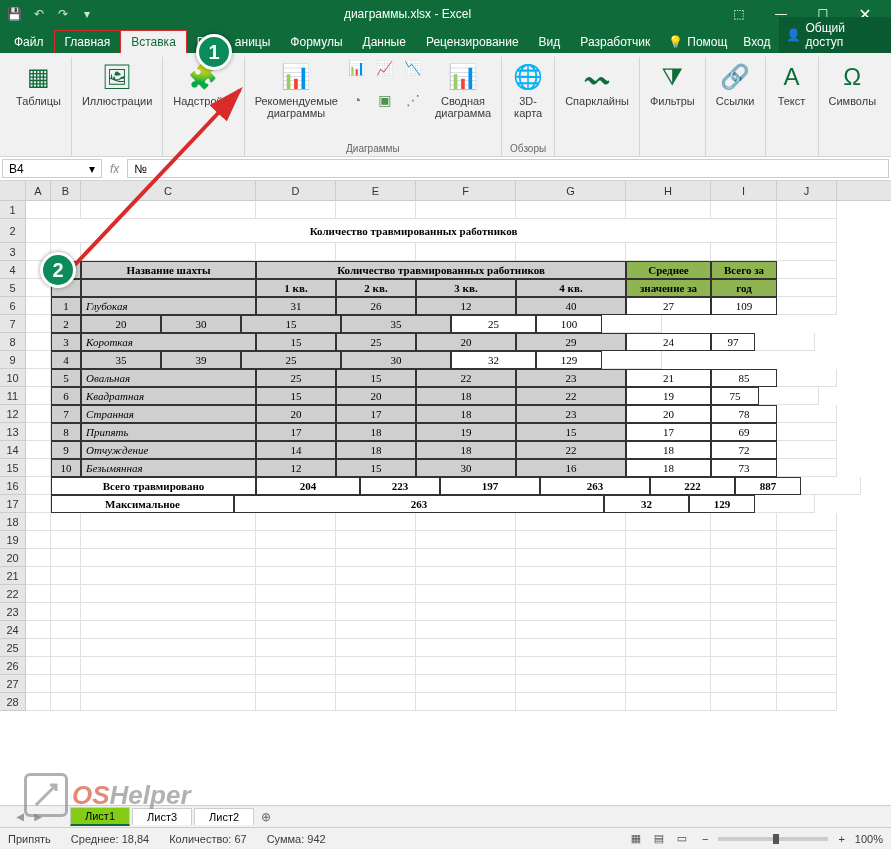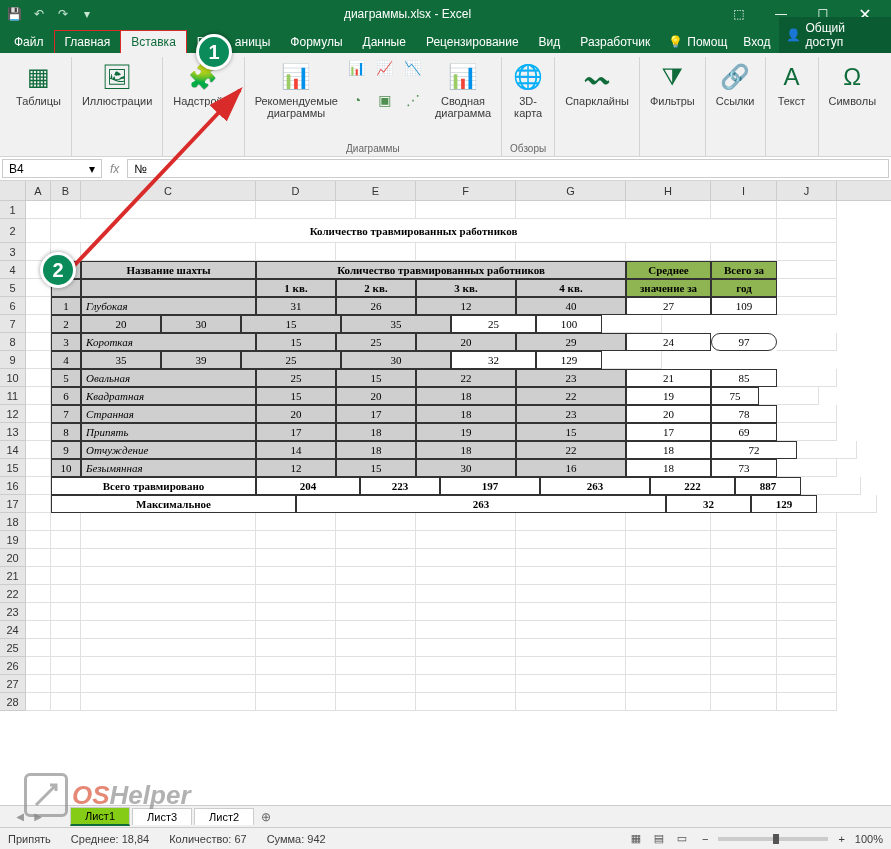--- a/index.html
+++ b/index.html
@@ -342,21 +342,21 @@
       </div>
       <div class="datarow ">
         <div class="c " style="width: 25px;"></div>
         <div class="c sel bord center book" style="width: 30px;">3</div>
         <div class="c sel bord italic" style="width: 175px;">Короткая</div>
         <div class="c sel bord center book" style="width: 80px;">15</div>
         <div class="c sel bord center book" style="width: 80px;">25</div>
         <div class="c sel bord center book" style="width: 100px;">20</div>
         <div class="c sel bord center book" style="width: 110px;">29</div>
         <div class="c bord center book" style="width: 85px;">24</div>
-        <div class="c bord center book" style="width: 66px; border-radius: 9px;">97</div>
+        <div class="c bord center book" style="width: 44px;">97</div>
         <div class="c " style="width: 60px;"></div>
       </div>
       <div class="datarow ">
         <div class="c " style="width: 25px;"></div>
         <div class="c sel bord center book" style="width: 30px;">4</div>
         <div class="c sel bord center book" style="width: 80px;">35</div>
         <div class="c sel bord center book" style="width: 80px;">39</div>
         <div class="c sel bord center book" style="width: 100px;">25</div>
         <div class="c sel bord center book" style="width: 110px;">30</div>
         <div class="c bord center book" style="width: 85px;">32</div>
@@ -413,21 +413,21 @@
       </div>
       <div class="datarow ">
         <div class="c " style="width: 25px;"></div>
         <div class="c sel bord center book" style="width: 30px;">9</div>
         <div class="c sel bord italic" style="width: 175px;">Отчуждение</div>
         <div class="c sel bord center book" style="width: 80px;">14</div>
         <div class="c sel bord center book" style="width: 80px;">18</div>
         <div class="c sel bord center book" style="width: 100px;">18</div>
         <div class="c sel bord center book" style="width: 110px;">22</div>
         <div class="c bord center book" style="width: 85px;">18</div>
-        <div class="c bord center book" style="width: 86px;">72</div>
+        <div class="c bord center book" style="width: 66px;">72</div>
         <div class="c " style="width: 60px;"></div>
       </div>
       <div class="datarow ">
         <div class="c " style="width: 25px;"></div>
         <div class="c sel bord center book" style="width: 30px;">10</div>
         <div class="c sel bord italic" style="width: 175px;">Безымянная</div>
         <div class="c sel bord center book" style="width: 80px;">12</div>
         <div class="c sel bord center book" style="width: 80px;">15</div>
         <div class="c sel bord center book" style="width: 100px;">30</div>
         <div class="c sel bord center book" style="width: 110px;">16</div>
@@ -441,21 +441,21 @@
         <div class="c bord center bold" style="width: 104px;">204</div>
         <div class="c bord center bold" style="width: 80px;">223</div>
         <div class="c bord center bold" style="width: 100px;">197</div>
         <div class="c bord center bold" style="width: 110px;">263</div>
         <div class="c bord center bold" style="width: 85px;">222</div>
         <div class="c bord center bold" style="width: 66px;">887</div>
         <div class="c " style="width: 60px;"></div>
       </div>
       <div class="datarow ">
         <div class="c " style="width: 25px;"></div>
-        <div class="c bord center bold" style="width: 245px;">Максимальное</div>
+        <div class="c bord center bold" style="width: 183px;">Максимальное</div>
         <div class="c bord center bold" style="width: 370px;">263</div>
         <div class="c bord center bold" style="width: 85px;">32</div>
         <div class="c bord center bold" style="width: 66px;">129</div>
         <div class="c " style="width: 60px;"></div>
       </div>
       <div class="datarow ">
         <div class="c " style="width: 25px;"></div>
         <div class="c " style="width: 30px;"></div>
         <div class="c " style="width: 175px;"></div>
         <div class="c " style="width: 80px;"></div>

